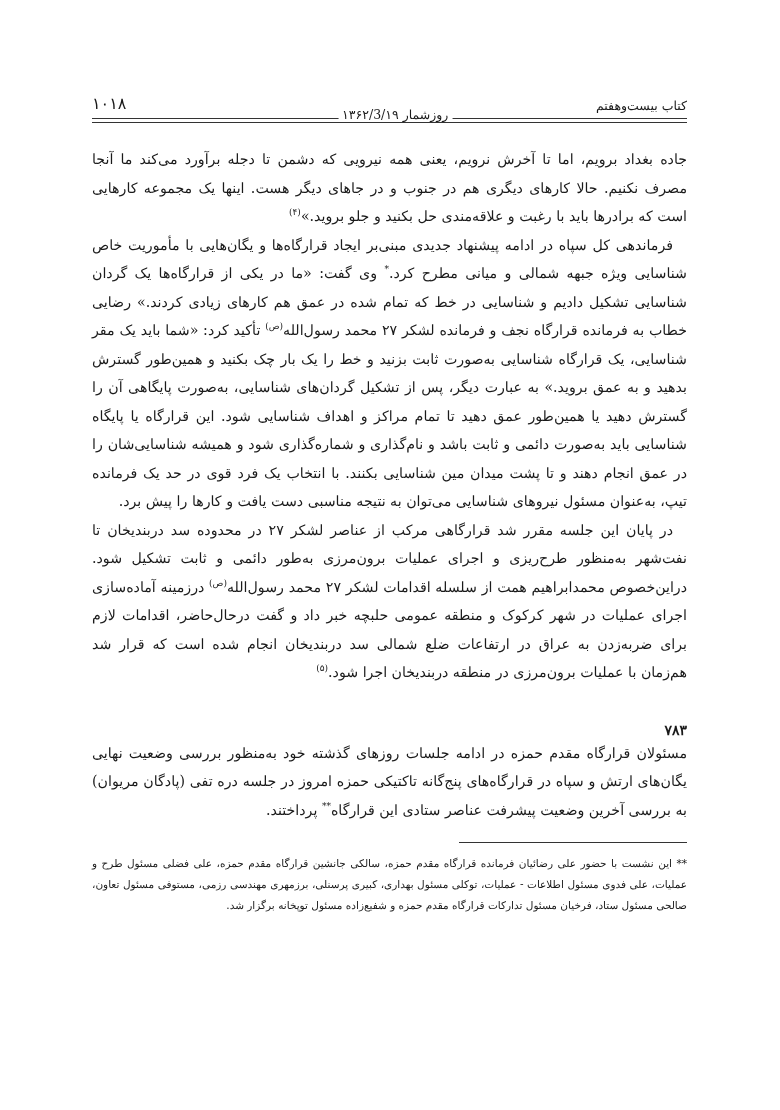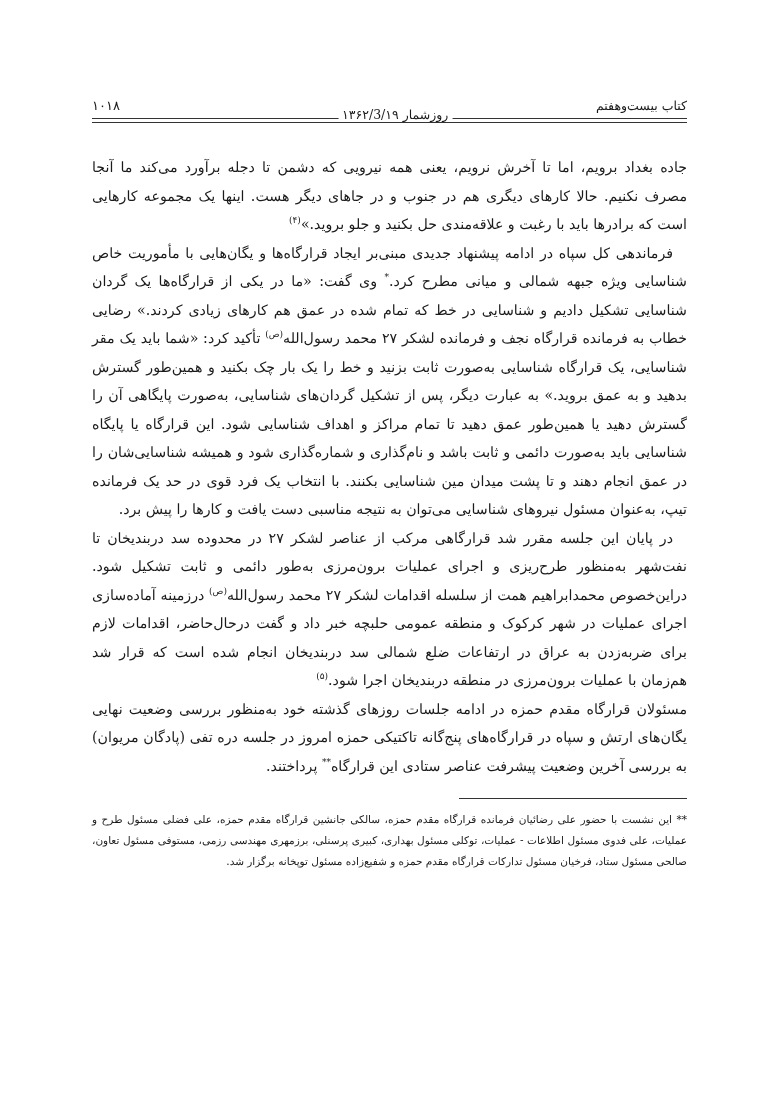--- a/index.html
+++ b/index.html
@@ -7,30 +7,30 @@
   .page {
     position: absolute; left: 92px; top: 90px; width: 595px;
     color: #1a1a1a; direction: rtl;
     font-family: "DejaVu Serif", serif;
   }
   .header {
     position: relative; height: 26px; display: flex; align-items: flex-end;
     justify-content: space-between; font-size: 12.5px;
   }
   .header .book { padding-bottom: 3px; text-align: right; }
-  .header .pageno { padding-bottom: 3px; font-size: 13px; margin-top: 23px; }
+  .header .pageno { padding-bottom: 3px; font-size: 16px; margin-top: 23px; }
   .header .date {
     position: absolute; left: 50%; transform: translateX(-45%); bottom: -6px;
     background: #fff; padding: 0 4px; font-size: 12.5px;
   }
   .rule-double {
     height: 3px; border-top: 1px solid #333; border-bottom: 1px solid #333; margin-top: 2px;
   }
   .body-text {
-    margin-top: 30px; font-size: 14.2px; line-height: 28.5px; text-align: justify;
+    margin-top: 22px; font-size: 14.2px; line-height: 28.5px; text-align: justify;
     text-align-last: right;
   }
   .body-text p { margin: 0; }
   .indent { text-indent: 14px; }
   sup { font-size: 9px; line-height: 0; }
   .entry-no {
     margin-top: 34px; font-size: 14px; font-weight: bold; line-height: 18px;
   }
   .entry-text { font-size: 14.2px; line-height: 28.5px; text-align: justify; }
   .fn-rule { width: 228px; height: 0; border-top: 1.5px solid #333; margin: 18px 0 10px 0; }
@@ -54,20 +54,21 @@
       <span>جاده بغداد برویم، اما تا آخرش نرویم، یعنی همه نیرویی که دشمن تا دجله برآورد می‌کند ما آنجا مصرف نکنیم. حالا کارهای دیگری هم در جنوب و در جاهای دیگر هست. اینها یک مجموعه کارهایی است که برادرها باید با رغبت و علاقه‌مندی حل بکنید و جلو بروید.»</span><sup>(۴)</sup>
     </p>
     <p class="indent">
       <span>فرماندهی کل سپاه در ادامه پیشنهاد جدیدی مبنی‌بر ایجاد قرارگاه‌ها و یگان‌هایی با مأموریت خاص شناسایی ویژه جبهه شمالی و میانی مطرح کرد.</span><sup>*</sup><span> وی گفت: «ما در یکی از قرارگاه‌ها یک گردان شناسایی تشکیل دادیم و شناسایی در خط که تمام شده در عمق هم کارهای زیادی کردند.» رضایی خطاب به فرمانده قرارگاه نجف و فرمانده لشکر ۲۷ محمد رسول‌الله</span><sup>(ص)</sup><span> تأکید کرد: «شما باید یک مقر شناسایی، یک قرارگاه شناسایی به‌صورت ثابت بزنید و خط را یک بار چک بکنید و همین‌طور گسترش بدهید و به عمق بروید.» به عبارت دیگر، پس از تشکیل گردان‌های شناسایی، به‌صورت پایگاهی آن را گسترش دهید یا همین‌طور عمق دهید تا تمام مراکز و اهداف شناسایی شود. این قرارگاه یا پایگاه شناسایی باید به‌صورت دائمی و ثابت باشد و نام‌گذاری و شماره‌گذاری شود و همیشه شناسایی‌شان را در عمق انجام دهند و تا پشت میدان مین شناسایی بکنند. با انتخاب یک فرد قوی در حد یک فرمانده تیپ، به‌عنوان مسئول نیروهای شناسایی می‌توان به نتیجه مناسبی دست یافت و کارها را پیش برد.</span>
     </p>
     <p class="indent">
       <span>در پایان این جلسه مقرر شد قرارگاهی مرکب از عناصر لشکر ۲۷ در محدوده سد دربندیخان تا نفت‌شهر به‌منظور طرح‌ریزی و اجرای عملیات برون‌مرزی به‌طور دائمی و ثابت تشکیل شود. دراین‌خصوص محمدابراهیم همت از سلسله اقدامات لشکر ۲۷ محمد رسول‌الله</span><sup>(ص)</sup><span> درزمینه آماده‌سازی اجرای عملیات در شهر کرکوک و منطقه عمومی حلبچه خبر داد و گفت درحال‌حاضر، اقدامات لازم برای ضربه‌زدن به عراق در ارتفاعات ضلع شمالی سد دربندیخان انجام شده است که قرار شد هم‌زمان با عملیات برون‌مرزی در منطقه دربندیخان اجرا شود.</span><sup>(۵)</sup>
     </p>
   </div>
 
+  <div class="entry-no">۷۸۳</div>
   <div class="entry-text">
     <span>مسئولان قرارگاه مقدم حمزه در ادامه جلسات روزهای گذشته خود به‌منظور بررسی وضعیت نهایی یگان‌های ارتش و سپاه در قرارگاه‌های پنج‌گانه تاکتیکی حمزه امروز در جلسه دره تفی (پادگان مریوان) به بررسی آخرین وضعیت پیشرفت عناصر ستادی این قرارگاه</span><sup>**</sup><span> پرداختند.</span>
   </div>
 
   <div class="fn-rule"></div>
 
   <div class="footnotes">
     <p>** این نشست با حضور علی رضائیان فرمانده قرارگاه مقدم حمزه، سالکی جانشین قرارگاه مقدم حمزه، علی فضلی مسئول طرح و عملیات، علی فدوی مسئول اطلاعات - عملیات، توکلی مسئول بهداری، کبیری پرسنلی، برزمهری مهندسی رزمی، مستوفی مسئول تعاون، صالحی مسئول ستاد، فرخیان مسئول تدارکات قرارگاه مقدم حمزه و شفیع‌زاده مسئول توپخانه برگزار شد.</p>
   </div>
 </div>

